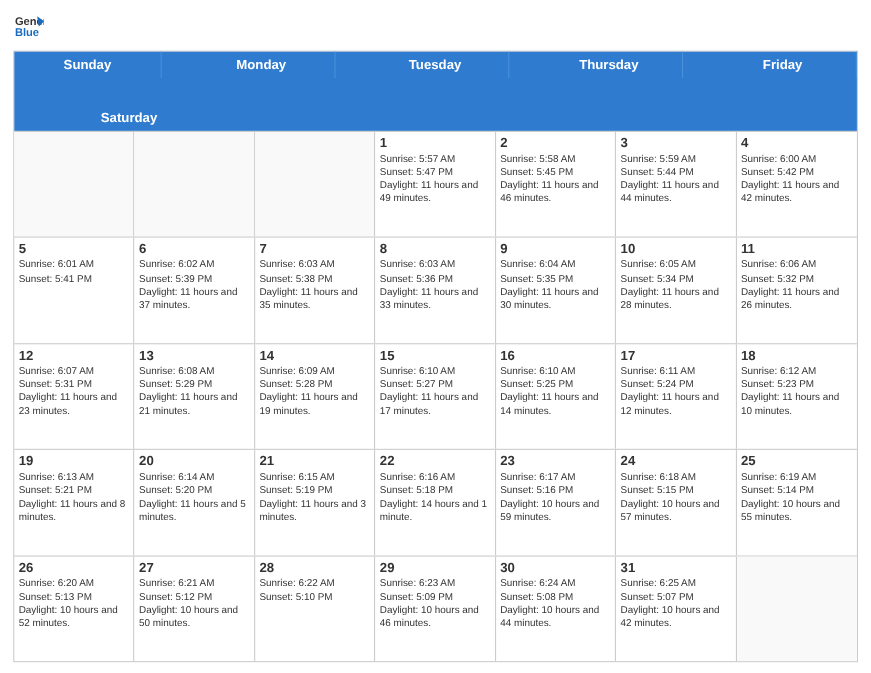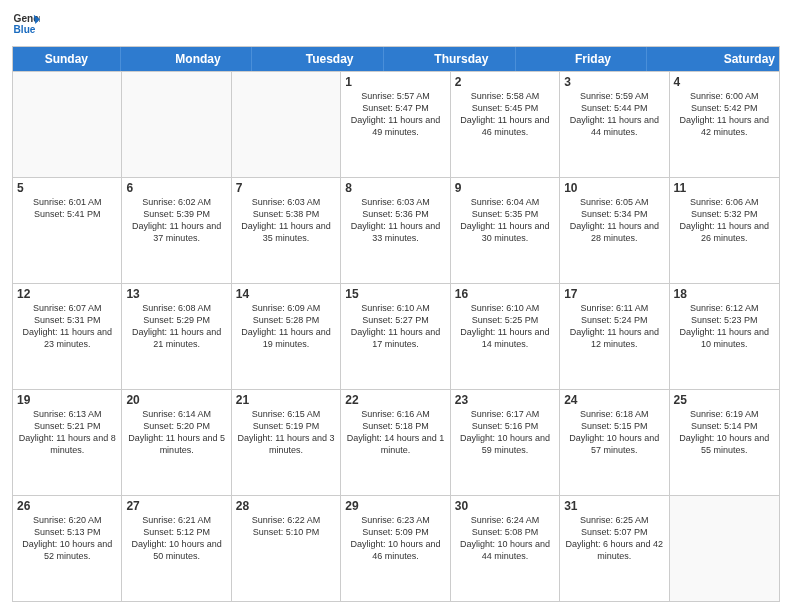--- a/index.html
+++ b/index.html
@@ -45,21 +45,21 @@
       color: #555;
     }
     .calendar {
       flex: 1;
       display: flex;
       flex-direction: column;
       border: 1px solid #ccc;
     }
     .cal-header {
       display: grid;
-      grid-template-columns: repeat(6, 1fr);
+      grid-template-columns: repeat(5, 1fr);
       background: #2e7bcf;
       gap: 24px;
     }
     .cal-header-cell {
       color: #fff;
       font-size: 12px;
       font-weight: bold;
       padding: 5px 4px;
       text-align: center;
       border-right: 1px solid #4a8fd9;
@@ -89,21 +89,20 @@
     .day-num {
       font-size: 12px;
       font-weight: bold;
       margin-bottom: 1px;
       display: block;
     }
     .cell-info {
       font-size: 9px;
       line-height: 1.35;
       color: #333;
-      text-align: center;
     }
   </style>
 </head>
 <body>
 
 <div class="page">
   <div class="header">
     <div class="logo">
       <svg class="logo-icon" viewBox="0 0 36 36">
         <text x="2" y="16" font-size="13" font-weight="bold" fill="#333" font-family="Arial">General</text>
@@ -379,20 +378,20 @@
           <span>Sunrise: 6:24 AM</span><br>
           <span>Sunset: 5:08 PM</span><br>
           <span>Daylight: 10 hours and 44 minutes.</span>
         </div>
       </div>
           <div class="cal-cell">
         <span class="day-num">31</span>
         <div class="cell-info">
           <span>Sunrise: 6:25 AM</span><br>
           <span>Sunset: 5:07 PM</span><br>
-          <span>Daylight: 6 hours and 42 minutes.</span>
+          <span>Daylight: 10 hours and 42 minutes.</span>
         </div>
       </div>
           <div class="cal-cell empty"></div>
         </div>
       </div>
   </div>
 </div>
 
 </body></html>

